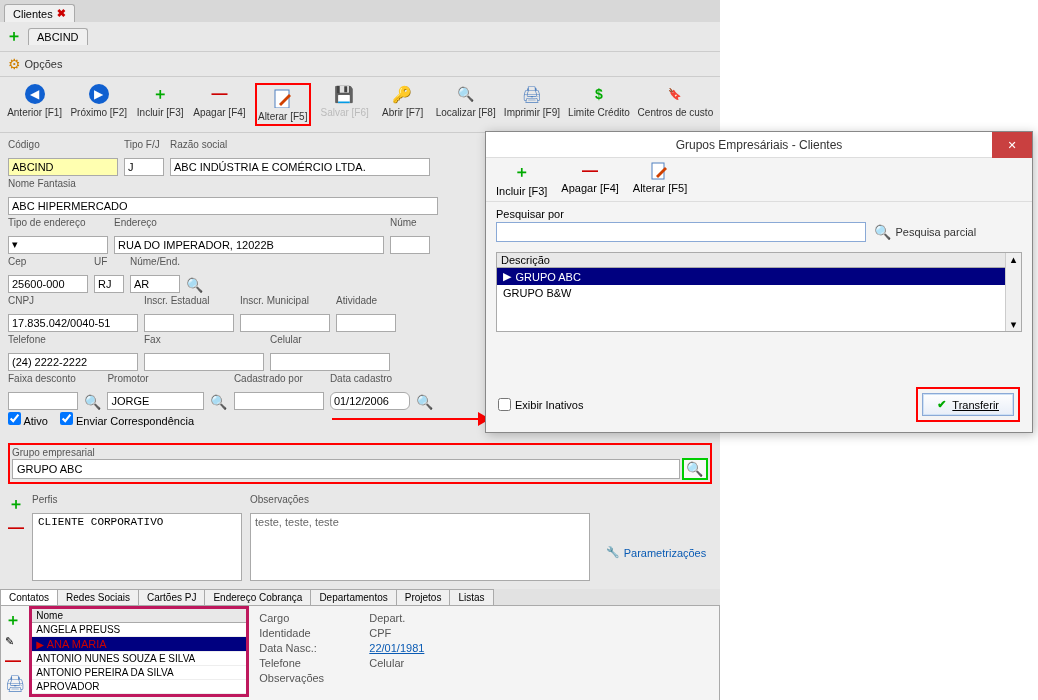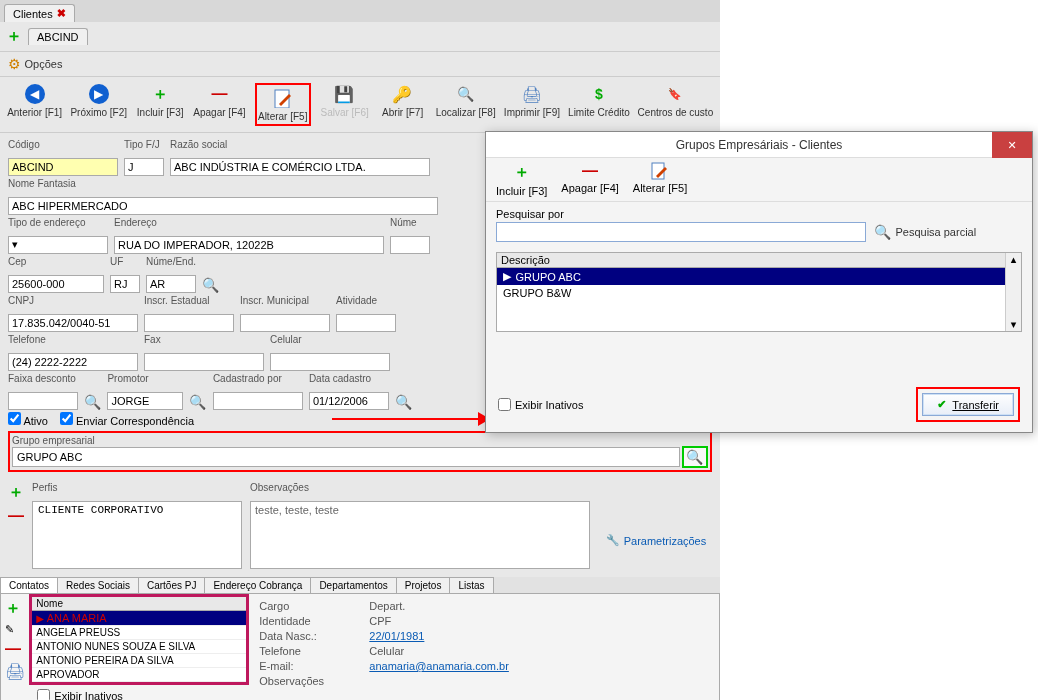--- a/index.html
+++ b/index.html
@@ -25,21 +25,21 @@
   .form-area { padding: 6px 8px; background: #e8e8e8; }
   .form-row { display: flex; gap: 6px; margin-bottom: 2px; align-items: flex-end; flex-wrap: wrap; }
   .fld { display: flex; flex-direction: column; }
   .fld label { font-size: 10px; color: #555; margin-bottom: 8px; }
   .fld input, .fld .input-like {
     border: 1px solid #aaa; background: #fff; padding: 1px 3px; font-size: 11px; height: 18px;
   }
   .yellow { background: #ffffb0 !important; }
 
   .grupo-row {
-    border: 2px solid #f00; padding: 2px; display: flex; flex-direction: column; margin-top: 4px;
+    border: 2px solid #f00; padding: 2px; display: flex; flex-direction: column; margin-top: 16px;
   }
   .grupo-inner { display: flex; align-items: center; }
   .grupo-inner input { flex: 1; border: 1px solid #aaa; padding: 2px 4px; height: 20px; }
   .lookup-btn {
     width: 26px; height: 22px; border: 2px solid #0c0; display: flex; align-items: center; justify-content: center; background: #f8f8f8; margin-left: 2px;
   }
   .arrow-line {
     position: absolute; left: 332px; top: 418px; width: 148px; height: 2px; background: #f00;
   }
   .arrow-head {
@@ -251,21 +251,21 @@
         </div>
       <div class="fld">
           <label>Núme</label>
         <input style="width: 40px;">
         </div>
     </div>
 
     <div class="form-row">
       <div class="fld">
           <label>Cep</label>
-        <input style="width: 96px;" value="25600-000">
+        <input style="width: 80px;" value="25600-000">
         </div>
       <div class="fld">
           <label>UF</label>
         <input style="width: 30px;" value="RJ">
         </div>
       <div class="fld">
           <label>Núme/End.</label>
         <input style="width: 50px;" value="AR">
         </div>
       <span class="search-ico">🔍</span>
@@ -306,30 +306,30 @@
     </div>
 
     <div class="form-row">
       <div class="fld">
           <label>Faixa desconto</label>
         <input style="width: 70px;">
         </div>
       <span class="search-ico">🔍</span>
       <div class="fld">
           <label>Promotor</label>
-        <input style="width: 76px;" value="JORGE">
+        <input style="width: 97px;" value="JORGE">
         </div>
       <span class="search-ico">🔍</span>
       <div class="fld">
           <label>Cadastrado por</label>
         <input style="width: 90px;">
         </div>
       <div class="fld">
           <label>Data cadastro</label>
-        <input style="width: 80px;" value="01/12/2006">
+        <input style="width: 80px; border-radius: 6px;" value="01/12/2006">
         </div>
       <span class="search-ico">🔍</span>
     </div>
 
     <div class="form-row" style="gap:12px">
       <label><input type="checkbox" checked="" style=""> <span>Ativo</span></label>
       <label><input type="checkbox" checked="" style=""> <span>Enviar Correspondência</span></label>
     </div>
 
     <div class="grupo-row">
@@ -378,22 +378,22 @@
   <div class="contacts-area">
     <div class="contacts-left">
       <span class="plus-green">＋</span>
       <span>✎</span>
       <span class="minus-red">—</span>
       <span class="print-ico">🖨</span>
     </div>
     <div>
       <div class="contacts-table">
         <div class="hdr">Nome</div>
+        <div class="row">ANGELA PREUSS</div>
         <div class="row sel">▶ <span>ANA MARIA</span></div>
-        <div class="row">ANGELA PREUSS</div>
         <div class="row">ANTONIO NUNES SOUZA E SILVA</div>
         <div class="row">ANTONIO PEREIRA DA SILVA</div>
         <div class="row">APROVADOR</div>
       </div>
       <div class="exibir-row">
         <input type="checkbox" style="">
         <span>Exibir Inativos</span>
       </div>
     </div>
     <div class="contacts-right">
@@ -405,24 +405,20 @@
           <span class="k">Identidade</span>
                       <span class="k">CPF</span>
         </div>
       <div class="rw">
           <span class="k">Data Nasc.:</span>
                       <a>22/01/1981</a>
         </div>
       <div class="rw">
           <span class="k">Telefone</span>
                       <span class="k">Celular</span>
-        </div>
-      <div class="rw">
-          <span class="k">E-mail:</span>
-                      <a>anamaria@anamaria.com.br</a>
         </div>
       <div class="rw">
           <span class="k">Observações</span>
         </div>
     </div>
   </div>
 
 </div>
 
 <div class="arrow-line"></div>

